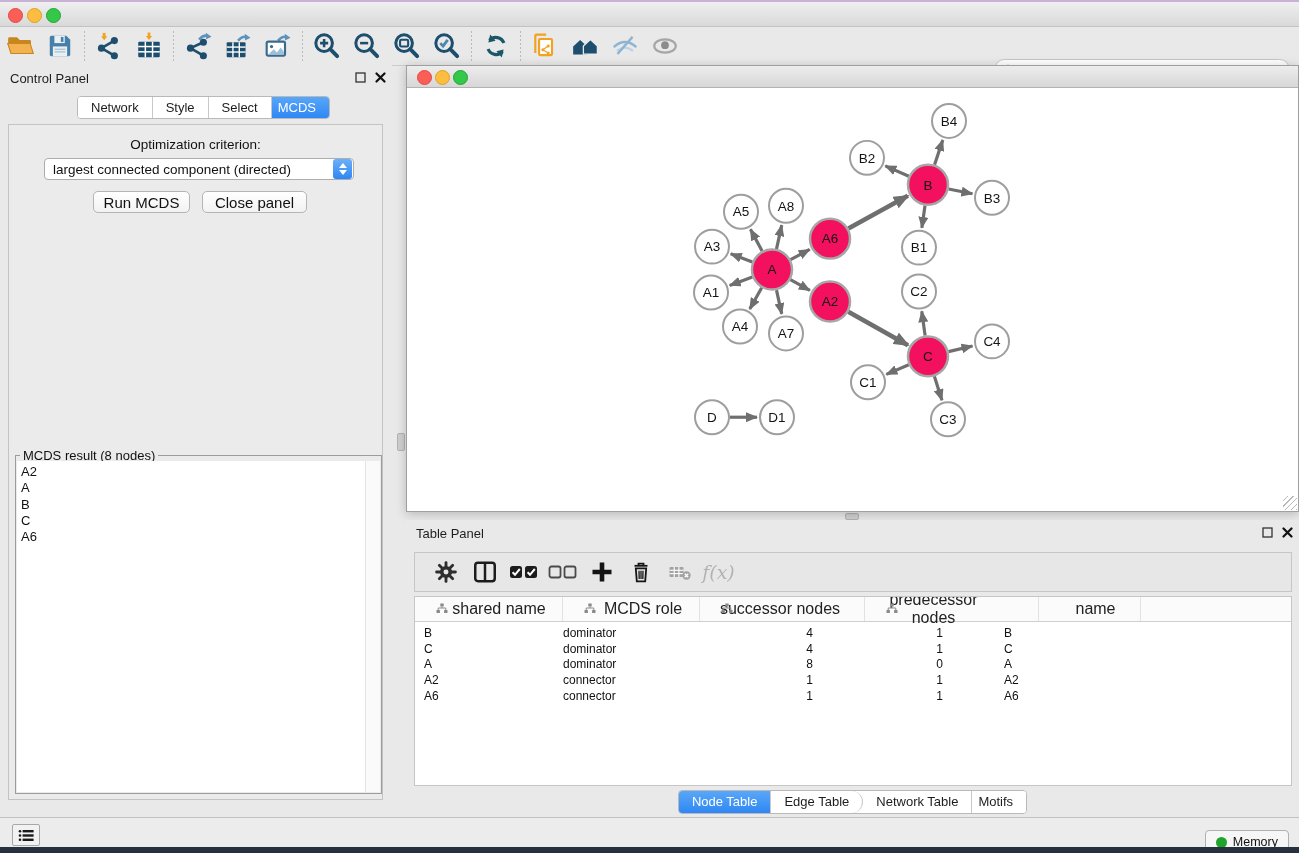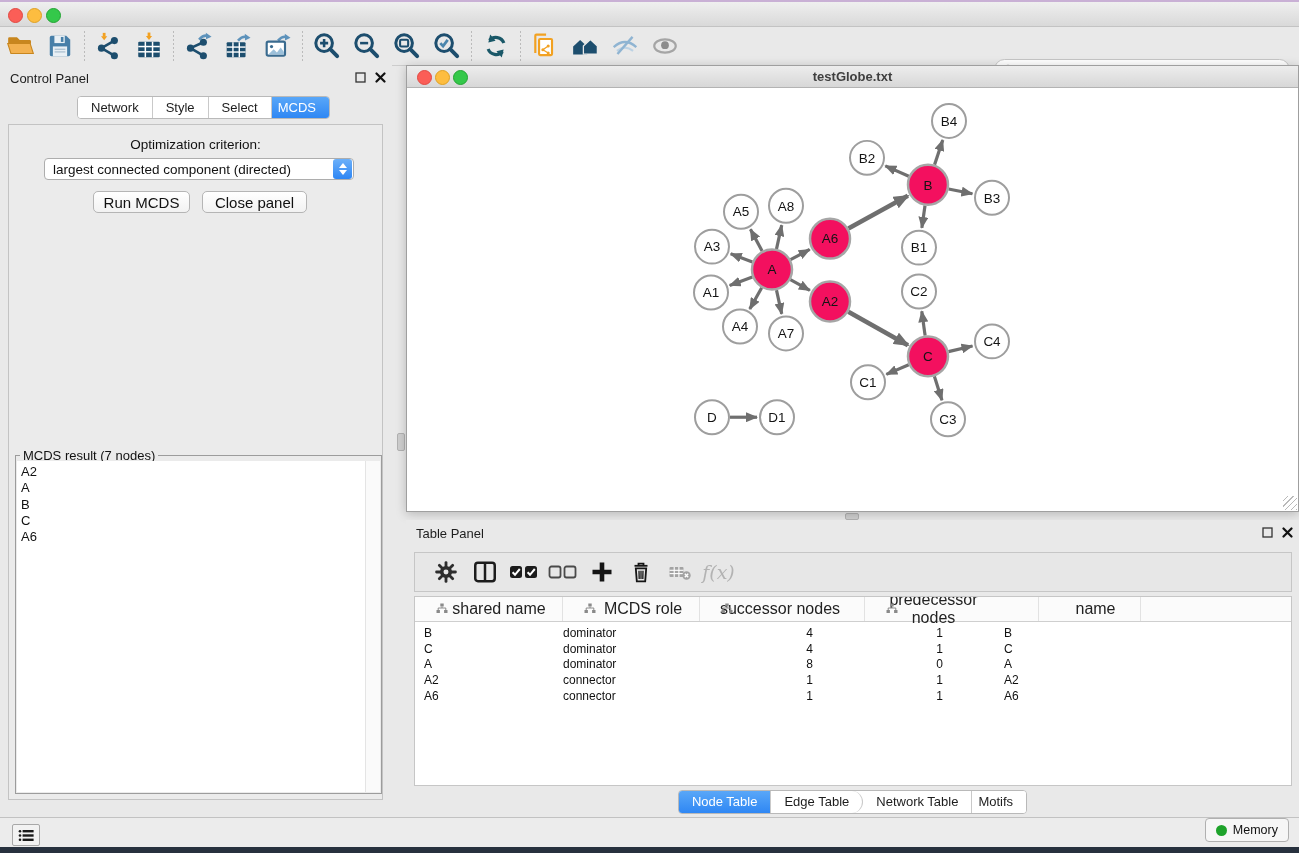--- a/index.html
+++ b/index.html
@@ -78,21 +78,21 @@
   .c0{width:136px;padding-left:9px;}
   .c1{width:125px;padding-left:12px;}
   .c2{width:153px;text-align:right;padding-right:16px;}
   .c3{width:162px;text-align:right;padding-right:48px;}
   .c4{width:90px;padding-left:13px;}
   #tp-tabs{position:absolute;left:0;right:0;top:270px;display:flex;justify-content:center;}
   
   #status-bar{position:absolute;left:0;top:817px;width:100%;height:30px;background:#ececec;border-top:1px solid #c2c2c2;box-sizing:border-box;}
   #panel-menu-btn{position:absolute;left:12px;top:6px;width:26px;height:20px;background:#f2f2f2;
                   border:1px solid #a8a8a8;border-radius:2px;display:flex;align-items:center;justify-content:center;}
-  #memory-btn{position:absolute;right:10px;top:0;height:22px;padding:0 10px;background:#f6f6f6;border:1px solid #b0b0b0;
+  #memory-btn{position:absolute;right:10px;top:12px;height:22px;padding:0 10px;background:#f6f6f6;border:1px solid #b0b0b0;
               border-radius:4px;display:flex;align-items:center;gap:6px;font-size:12.5px;color:#111;}
   .green-dot{width:11px;height:11px;border-radius:50%;background:#1ea32b;}
   #bottom-strip{position:absolute;left:0;top:847px;width:100%;height:6px;background:#27313e;}
 </style>
 </head>
 <body>
 
 <div id="root">
   <div class="desktop-strip"></div>
 
@@ -280,42 +280,41 @@
               <path d="M0 5 L4 0 L8 5z" fill="#fff"></path>
             </svg>
           <svg width="8" height="5" viewBox="0 0 8 5">
               <path d="M0 0 L4 5 L8 0z" fill="#fff"></path>
             </svg>
         </span>
       </div>
       <div id="run-btn" class="btn">Run MCDS</div>
       <div id="close-btn" class="btn">Close panel</div>
       <div id="mcds-fieldset">
-        <span id="mcds-legend">MCDS result (7 nodes)</span>
+        <span id="mcds-legend">MCDS result (8 nodes)</span>
         <div id="mcds-list">
             <div class="mcds-item">A2</div>
             <div class="mcds-item">A</div>
             <div class="mcds-item">B</div>
             <div class="mcds-item">C</div>
             <div class="mcds-item">A6</div>
           </div>
         <div id="mcds-scroll"></div>
       </div>
     </div>
   </div>
 
   <div class="divider-handle" style="left:397px;top:433px;width:6px;height:16px;"></div>
   <div class="divider-handle" style="left:845px;top:513px;width:12px;height:5px;"></div>
 
   <div id="net-window">
     <div id="net-titlebar">
       <div class="tl red"></div>
       <div class="tl yellow"></div>
       <div class="tl green"></div>
-      <div class="win-title">testGlobe.txt</div>
     </div>
     <div id="graph-canvas">
       <svg width="100%" height="100%" viewBox="406 87 891 424" preserveAspectRatio="none">
         <defs>
           <marker id="arrow-thin" markerUnits="userSpaceOnUse" markerWidth="12" markerHeight="10" refX="11" refY="5" orient="auto">
             <path d="M0 0 L12 5 L0 10 Z" fill="#6f6f6f"></path>
             </marker>
           <marker id="arrow-thick" markerUnits="userSpaceOnUse" markerWidth="16" markerHeight="13" refX="14" refY="6.5" orient="auto">
             <path d="M0 0 L16 6.5 L0 13 Z" fill="#6f6f6f"></path>
             </marker>

